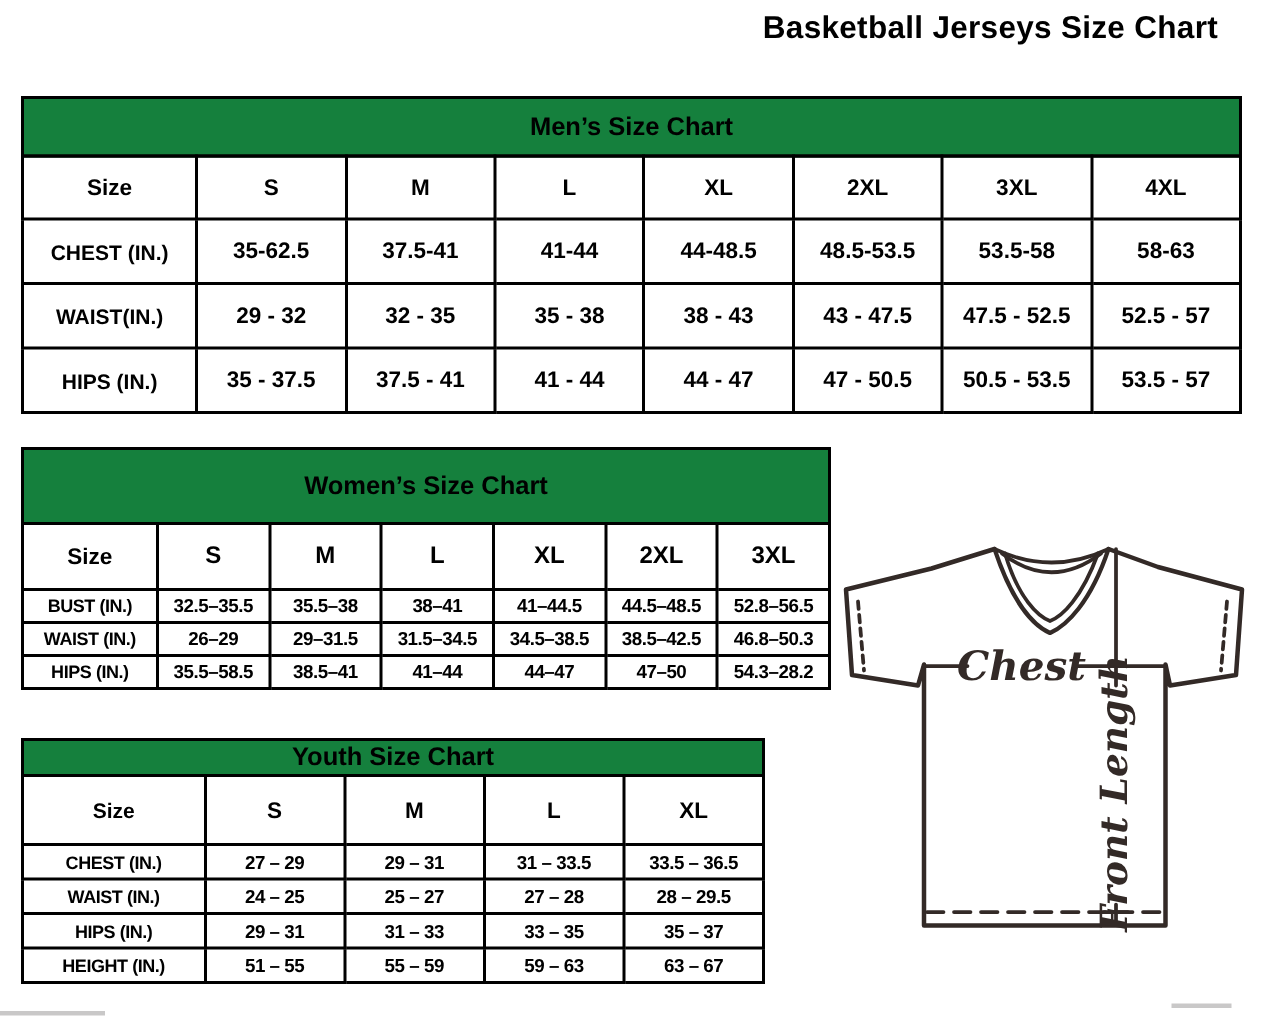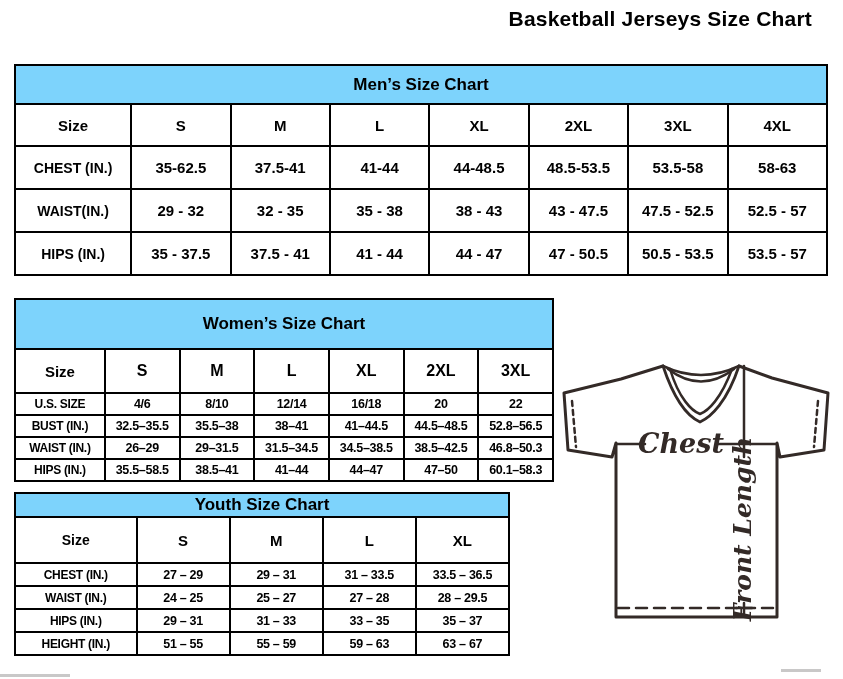--- a/index.html
+++ b/index.html
@@ -7,21 +7,21 @@
   body{
     position:relative;overflow:hidden;background:#ffffff;
     font-family:"Liberation Sans",sans-serif;color:#000;
   }
   .page-title{
     position:absolute;top:7px;left:0;width:812px;text-align:right;
     font-size:21px;font-weight:bold;letter-spacing:.2px;
   }
   .chart-box{position:absolute}
   .chart-title{
-    background:#7dd3fc;border:2px solid #000;
+    background:#15803d;border:2px solid #000;
     display:flex;align-items:center;justify-content:center;
     font-weight:bold;font-size:17px;
   }
   table{border-collapse:collapse;width:100%;table-layout:fixed;margin-top:-2px}
   th,td{
     border:2px solid #000;text-align:center;vertical-align:middle;
     font-weight:bold;padding:0;
   }
   
   .mens{left:14px;top:64px;width:814px}
@@ -120,29 +120,20 @@
           <th>S</th>
           <th>M</th>
           <th>L</th>
           <th>XL</th>
           <th>2XL</th>
           <th>3XL</th>
         </tr>
       </thead>
       <tbody>
         <tr>
-          <th>U.S. SIZE</th>
-          <td>4/6</td>
-          <td>8/10</td>
-          <td>12/14</td>
-          <td>16/18</td>
-          <td>20</td>
-          <td>22</td>
-        </tr>
-        <tr>
           <th>BUST (IN.)</th>
           <td>32.5–35.5</td>
           <td>35.5–38</td>
           <td>38–41</td>
           <td>41–44.5</td>
           <td>44.5–48.5</td>
           <td>52.8–56.5</td>
         </tr>
         <tr>
           <th>WAIST (IN.)</th>
@@ -153,21 +144,21 @@
           <td>38.5–42.5</td>
           <td>46.8–50.3</td>
         </tr>
         <tr>
           <th>HIPS (IN.)</th>
           <td>35.5–58.5</td>
           <td>38.5–41</td>
           <td>41–44</td>
           <td>44–47</td>
           <td>47–50</td>
-          <td>60.1–58.3</td>
+          <td>54.3–28.2</td>
         </tr>
       </tbody>
     </table>
 </div>
 
 <div class="chart-box youth">
   <div class="chart-title">Youth Size Chart</div>
   <table>
       <thead>
         <tr>

